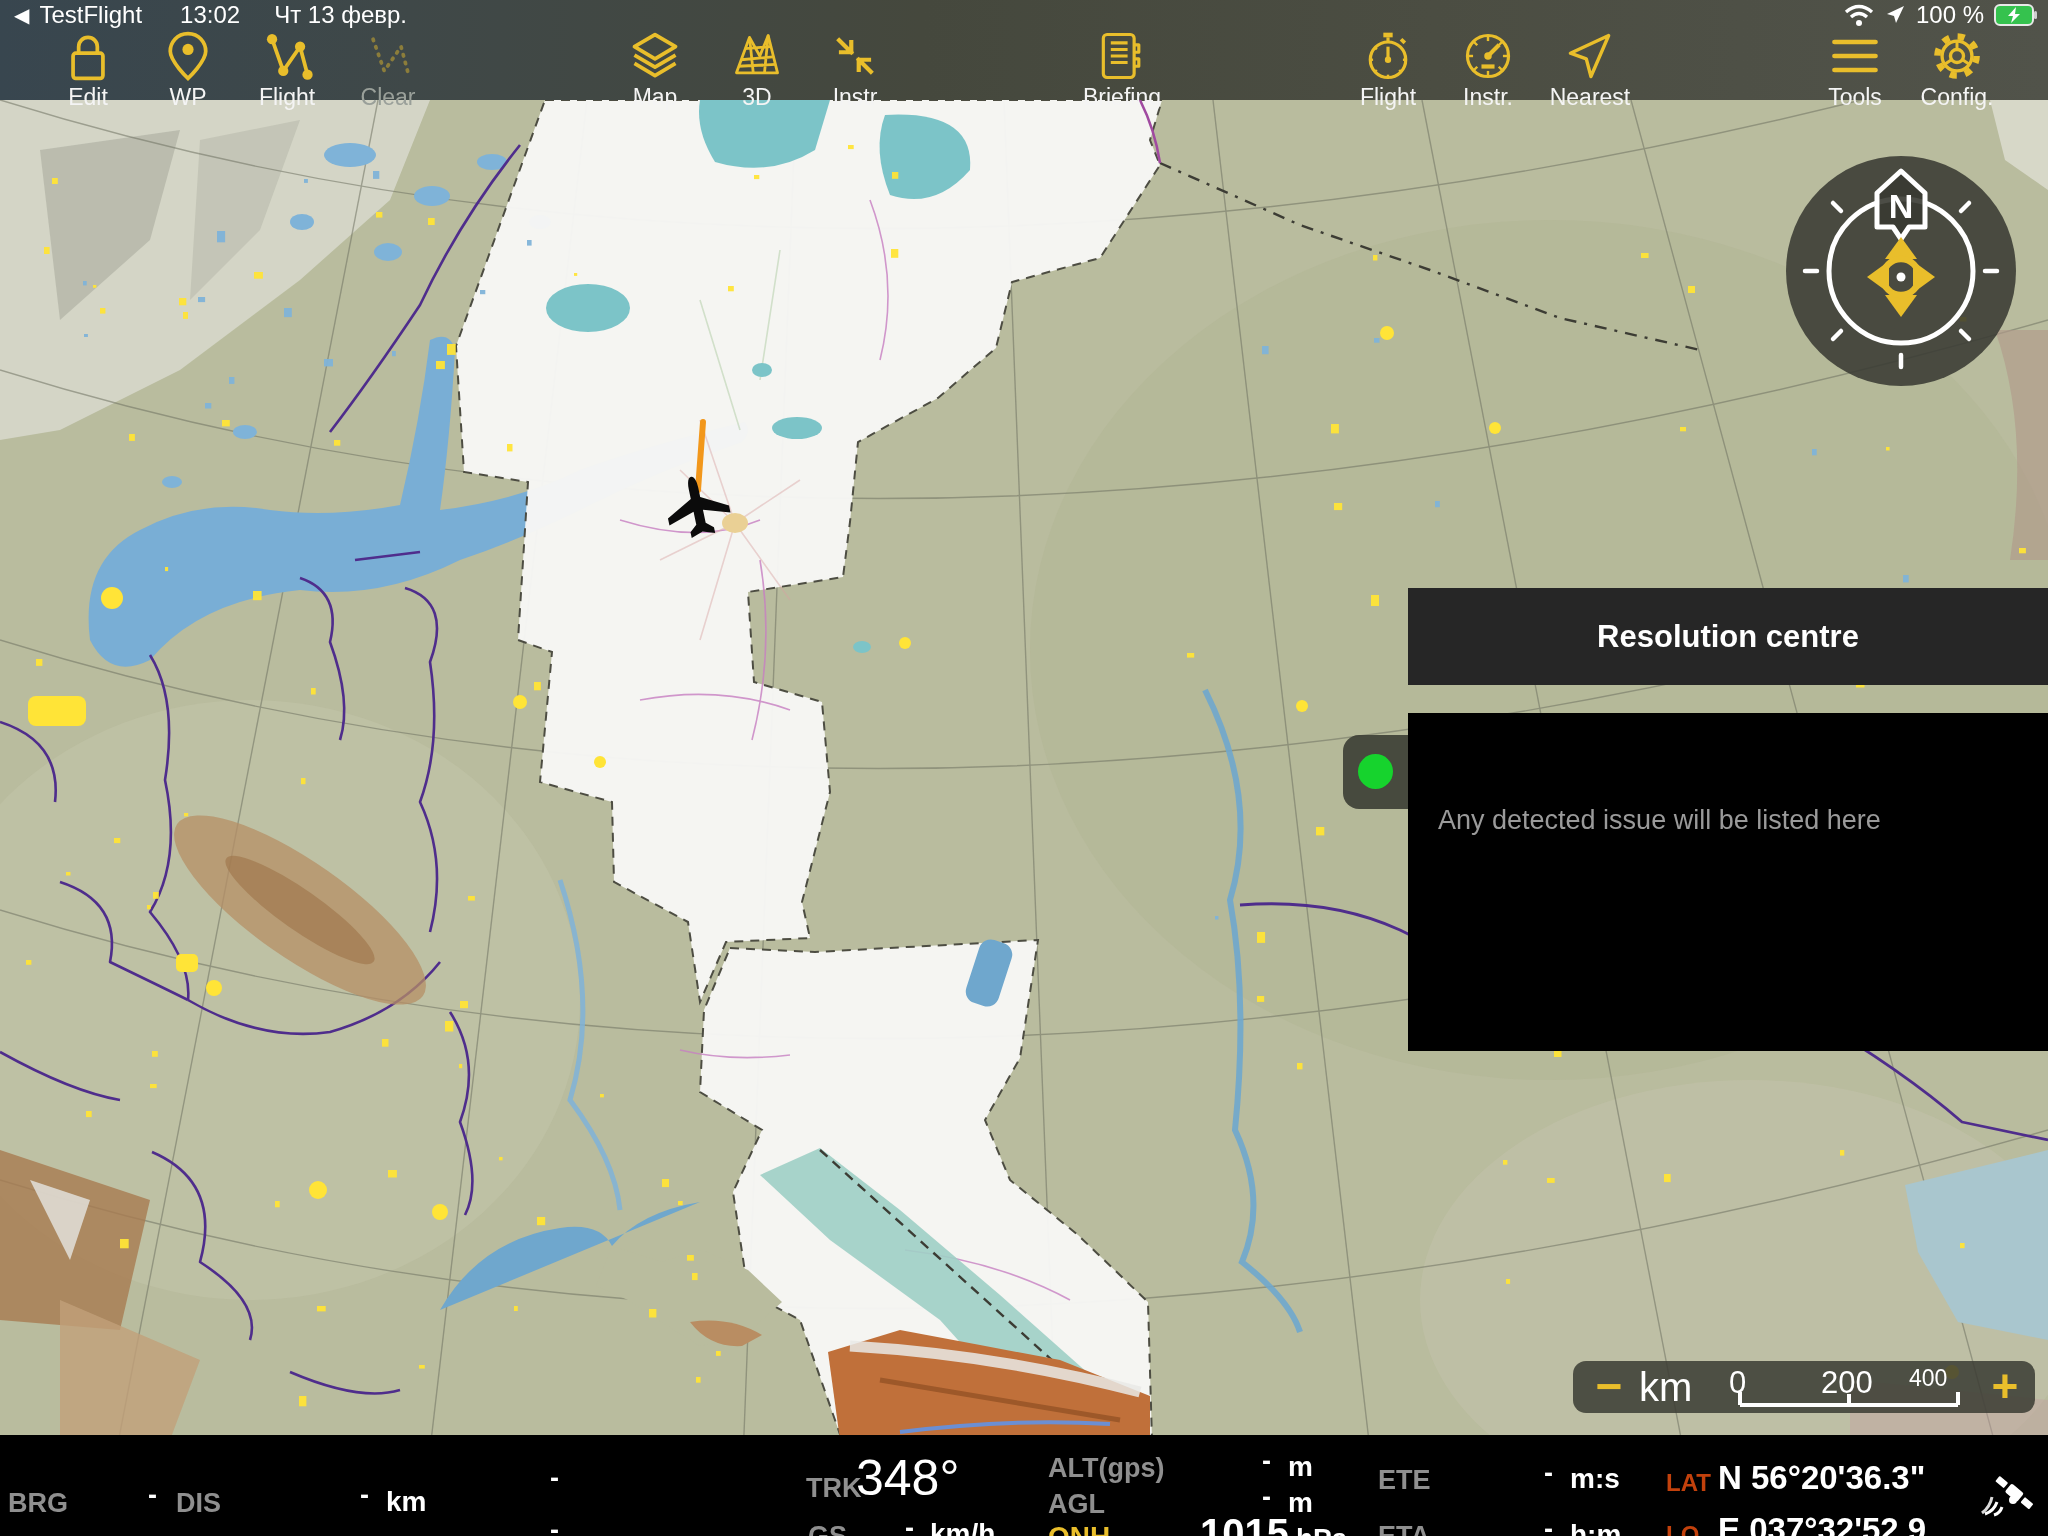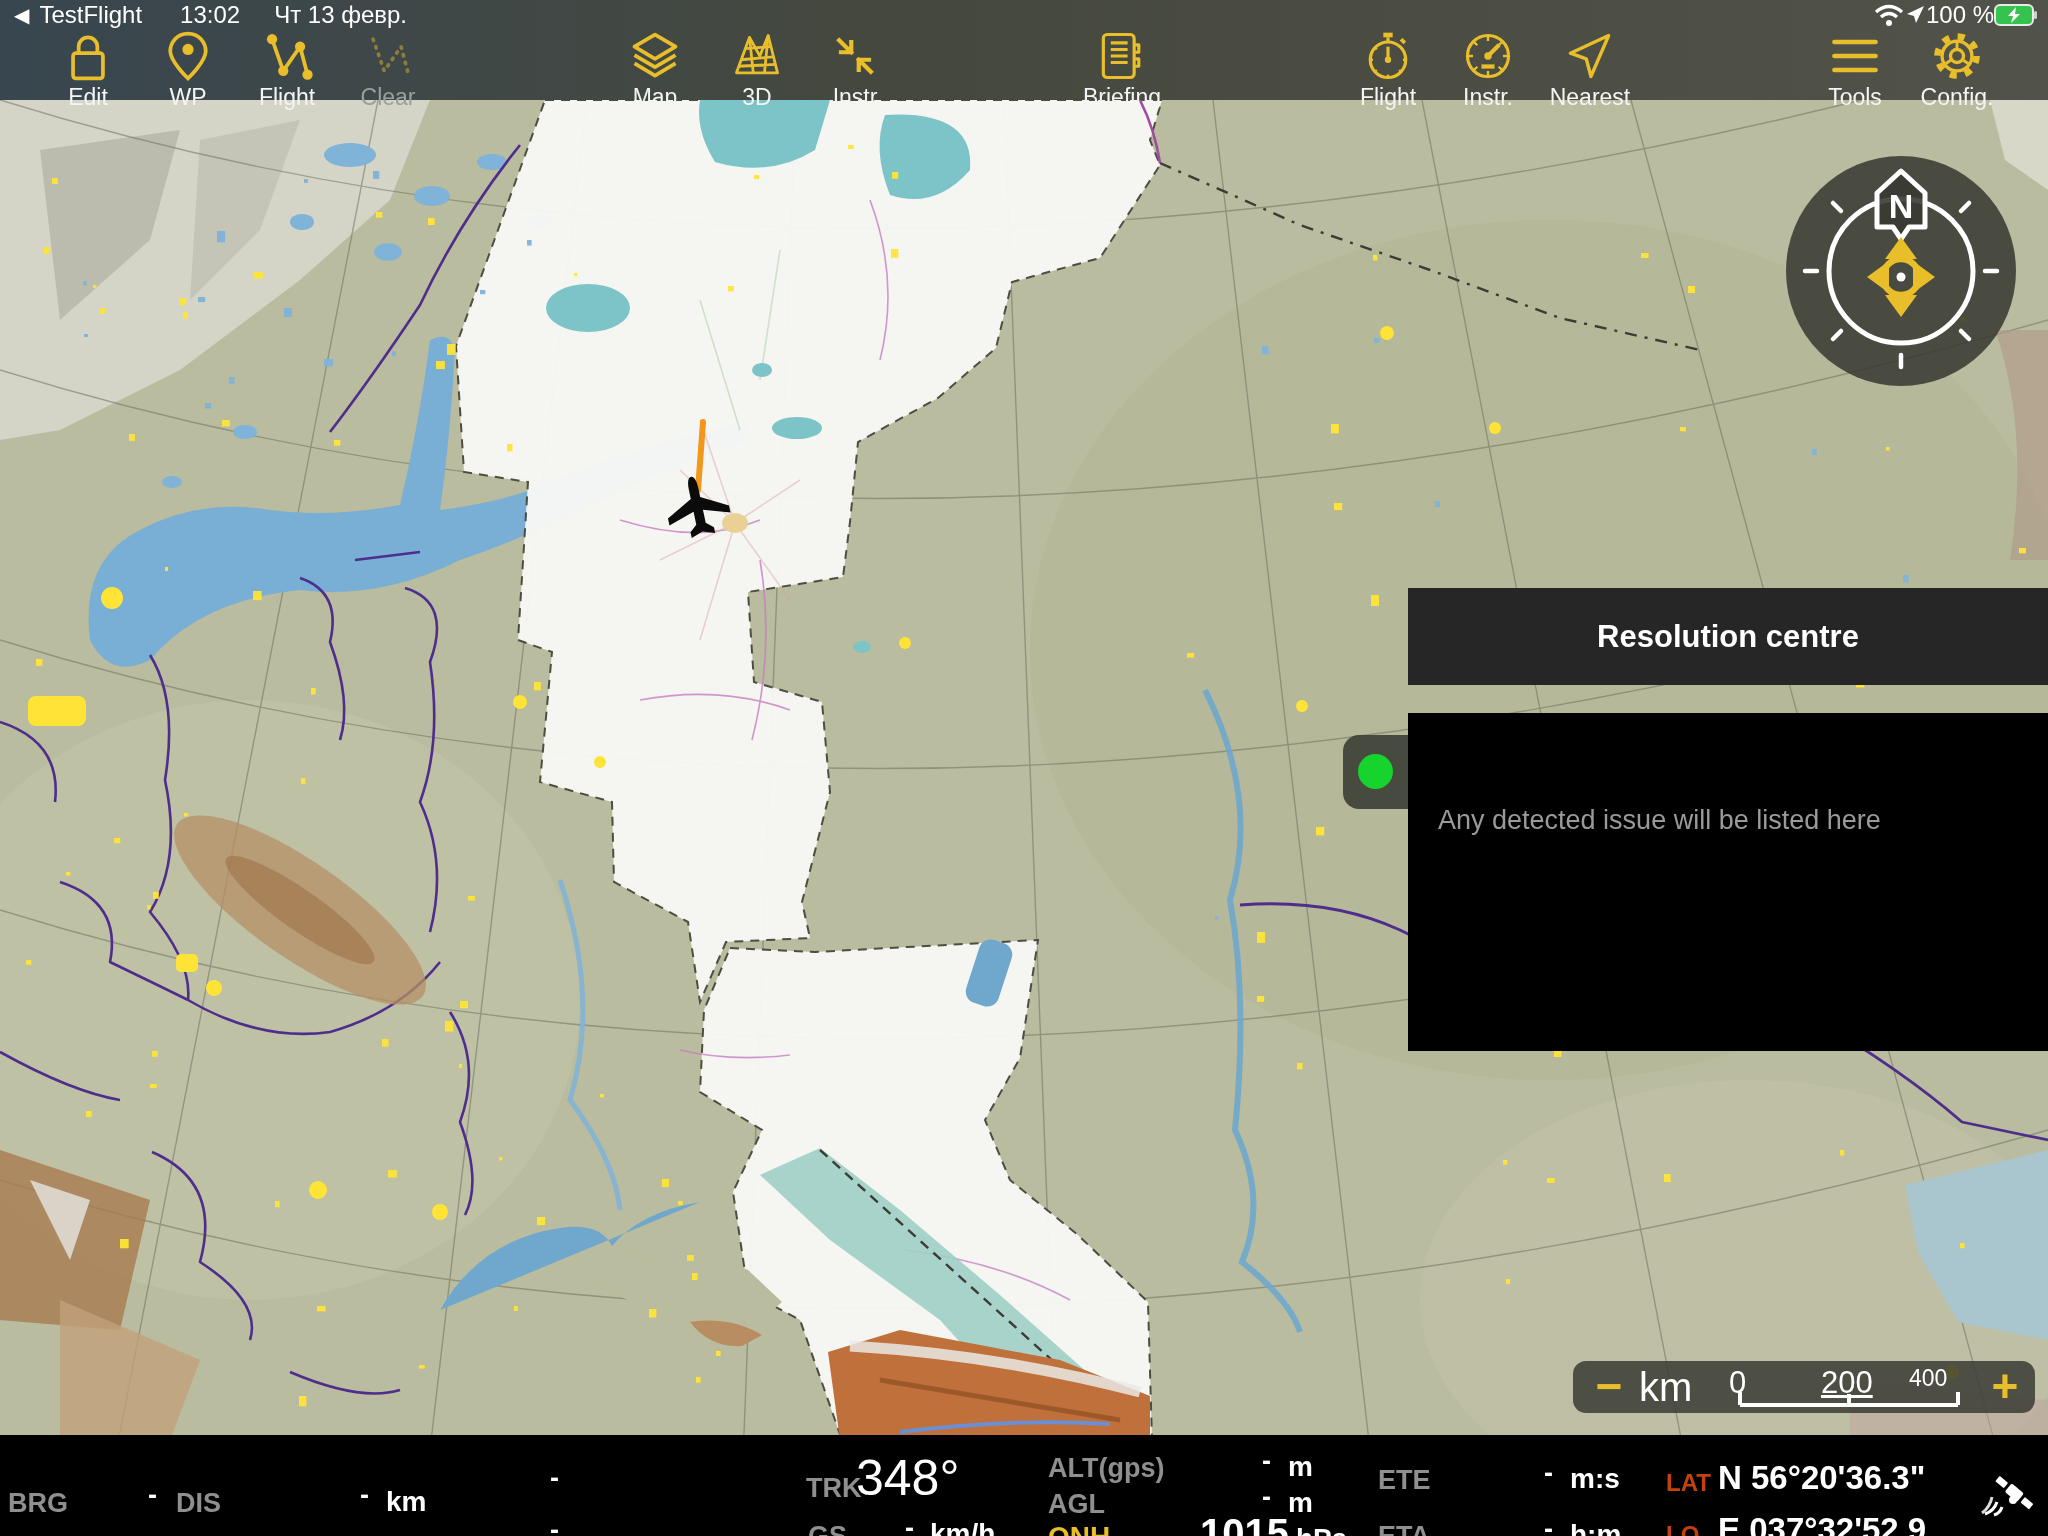--- a/index.html
+++ b/index.html
@@ -11,21 +11,21 @@
   
   .map{position:absolute;left:0;top:0;width:2048px;height:1536px;}
 
   
   .topbar{position:absolute;left:0;top:0;width:2048px;height:100px;
           background:linear-gradient(90deg,#38464f 0%,#3f4848 20%,#45483d 45%,#4b4d42 70%,#51534a 100%);
           z-index:30;}
   .statusrow{position:absolute;left:0;top:0;width:100%;height:30px;color:#fff;font-size:24px;}
   .status-left{position:absolute;left:14px;top:1px;display:flex;align-items:center;gap:10px;}
   .back-tri{font-size:20px;}
-  .status-right{position:absolute;right:10px;top:1px;display:flex;align-items:center;}
+  .status-right{position:absolute;right:10px;top:1px;display:flex;align-items:center;gap:10px;}
   .toolitem{position:absolute;top:32px;width:120px;margin-left:-60px;text-align:center;cursor:default;}
   .toolitem .ticon{height:52px;display:flex;align-items:center;justify-content:center;}
   .toolitem .tlabel{margin-top:2px;font-size:23px;color:#f4f4f4;line-height:1;}
   .toolitem.disabled .ticon{opacity:.45;}
   .toolitem.disabled .tlabel{color:#9aa09a;}
 
   
   .compass{position:absolute;left:1785px;top:155px;width:232px;height:232px;z-index:20;}
 
   
@@ -37,21 +37,21 @@
   .panel-tab{position:absolute;left:1343px;top:735px;width:66px;height:74px;
              background:rgba(62,64,54,.92);border-radius:16px 0 0 16px;z-index:24;}
   .panel-tab .dot{position:absolute;left:15px;top:19px;width:35px;height:35px;border-radius:50%;background:#16d32d;}
 
   
   .scalebar{position:absolute;left:1573px;top:1361px;width:462px;height:52px;z-index:20;
             background:rgba(57,59,51,.85);border-radius:13px;color:#fff;}
   .sb-minus{position:absolute;left:14px;top:-1px;width:44px;text-align:center;color:#e9be2b;font-size:46px;font-weight:bold;line-height:52px;}
   .sb-unit{position:absolute;left:66px;top:4px;font-size:40px;}
   .sb-t0{position:absolute;left:156px;top:4px;font-size:31px;}
-  .sb-t200{position:absolute;left:248px;top:4px;font-size:31px;text-decoration:underline;}
+  .sb-t200{position:absolute;left:248px;top:4px;font-size:31px;}
   .sb-t400{position:absolute;left:336px;top:4px;font-size:23px;}
   .sb-ruler{position:absolute;left:0;top:0;}
   .sb-plus{position:absolute;right:8px;top:-1px;width:44px;text-align:center;color:#e9be2b;font-size:46px;font-weight:bold;line-height:52px;}
 
   
   .bottombar{position:absolute;left:0;top:1435px;width:2048px;height:101px;background:#000;z-index:30;}
   .bb{position:absolute;white-space:nowrap;line-height:1;}
   .bb-label{color:#8f8f8f;font-weight:bold;font-size:27px;}
   .bb-label-sm{color:#c2410c;font-weight:bold;font-size:24px;}
   .bb-val{color:#fff;font-weight:bold;font-size:27px;}

